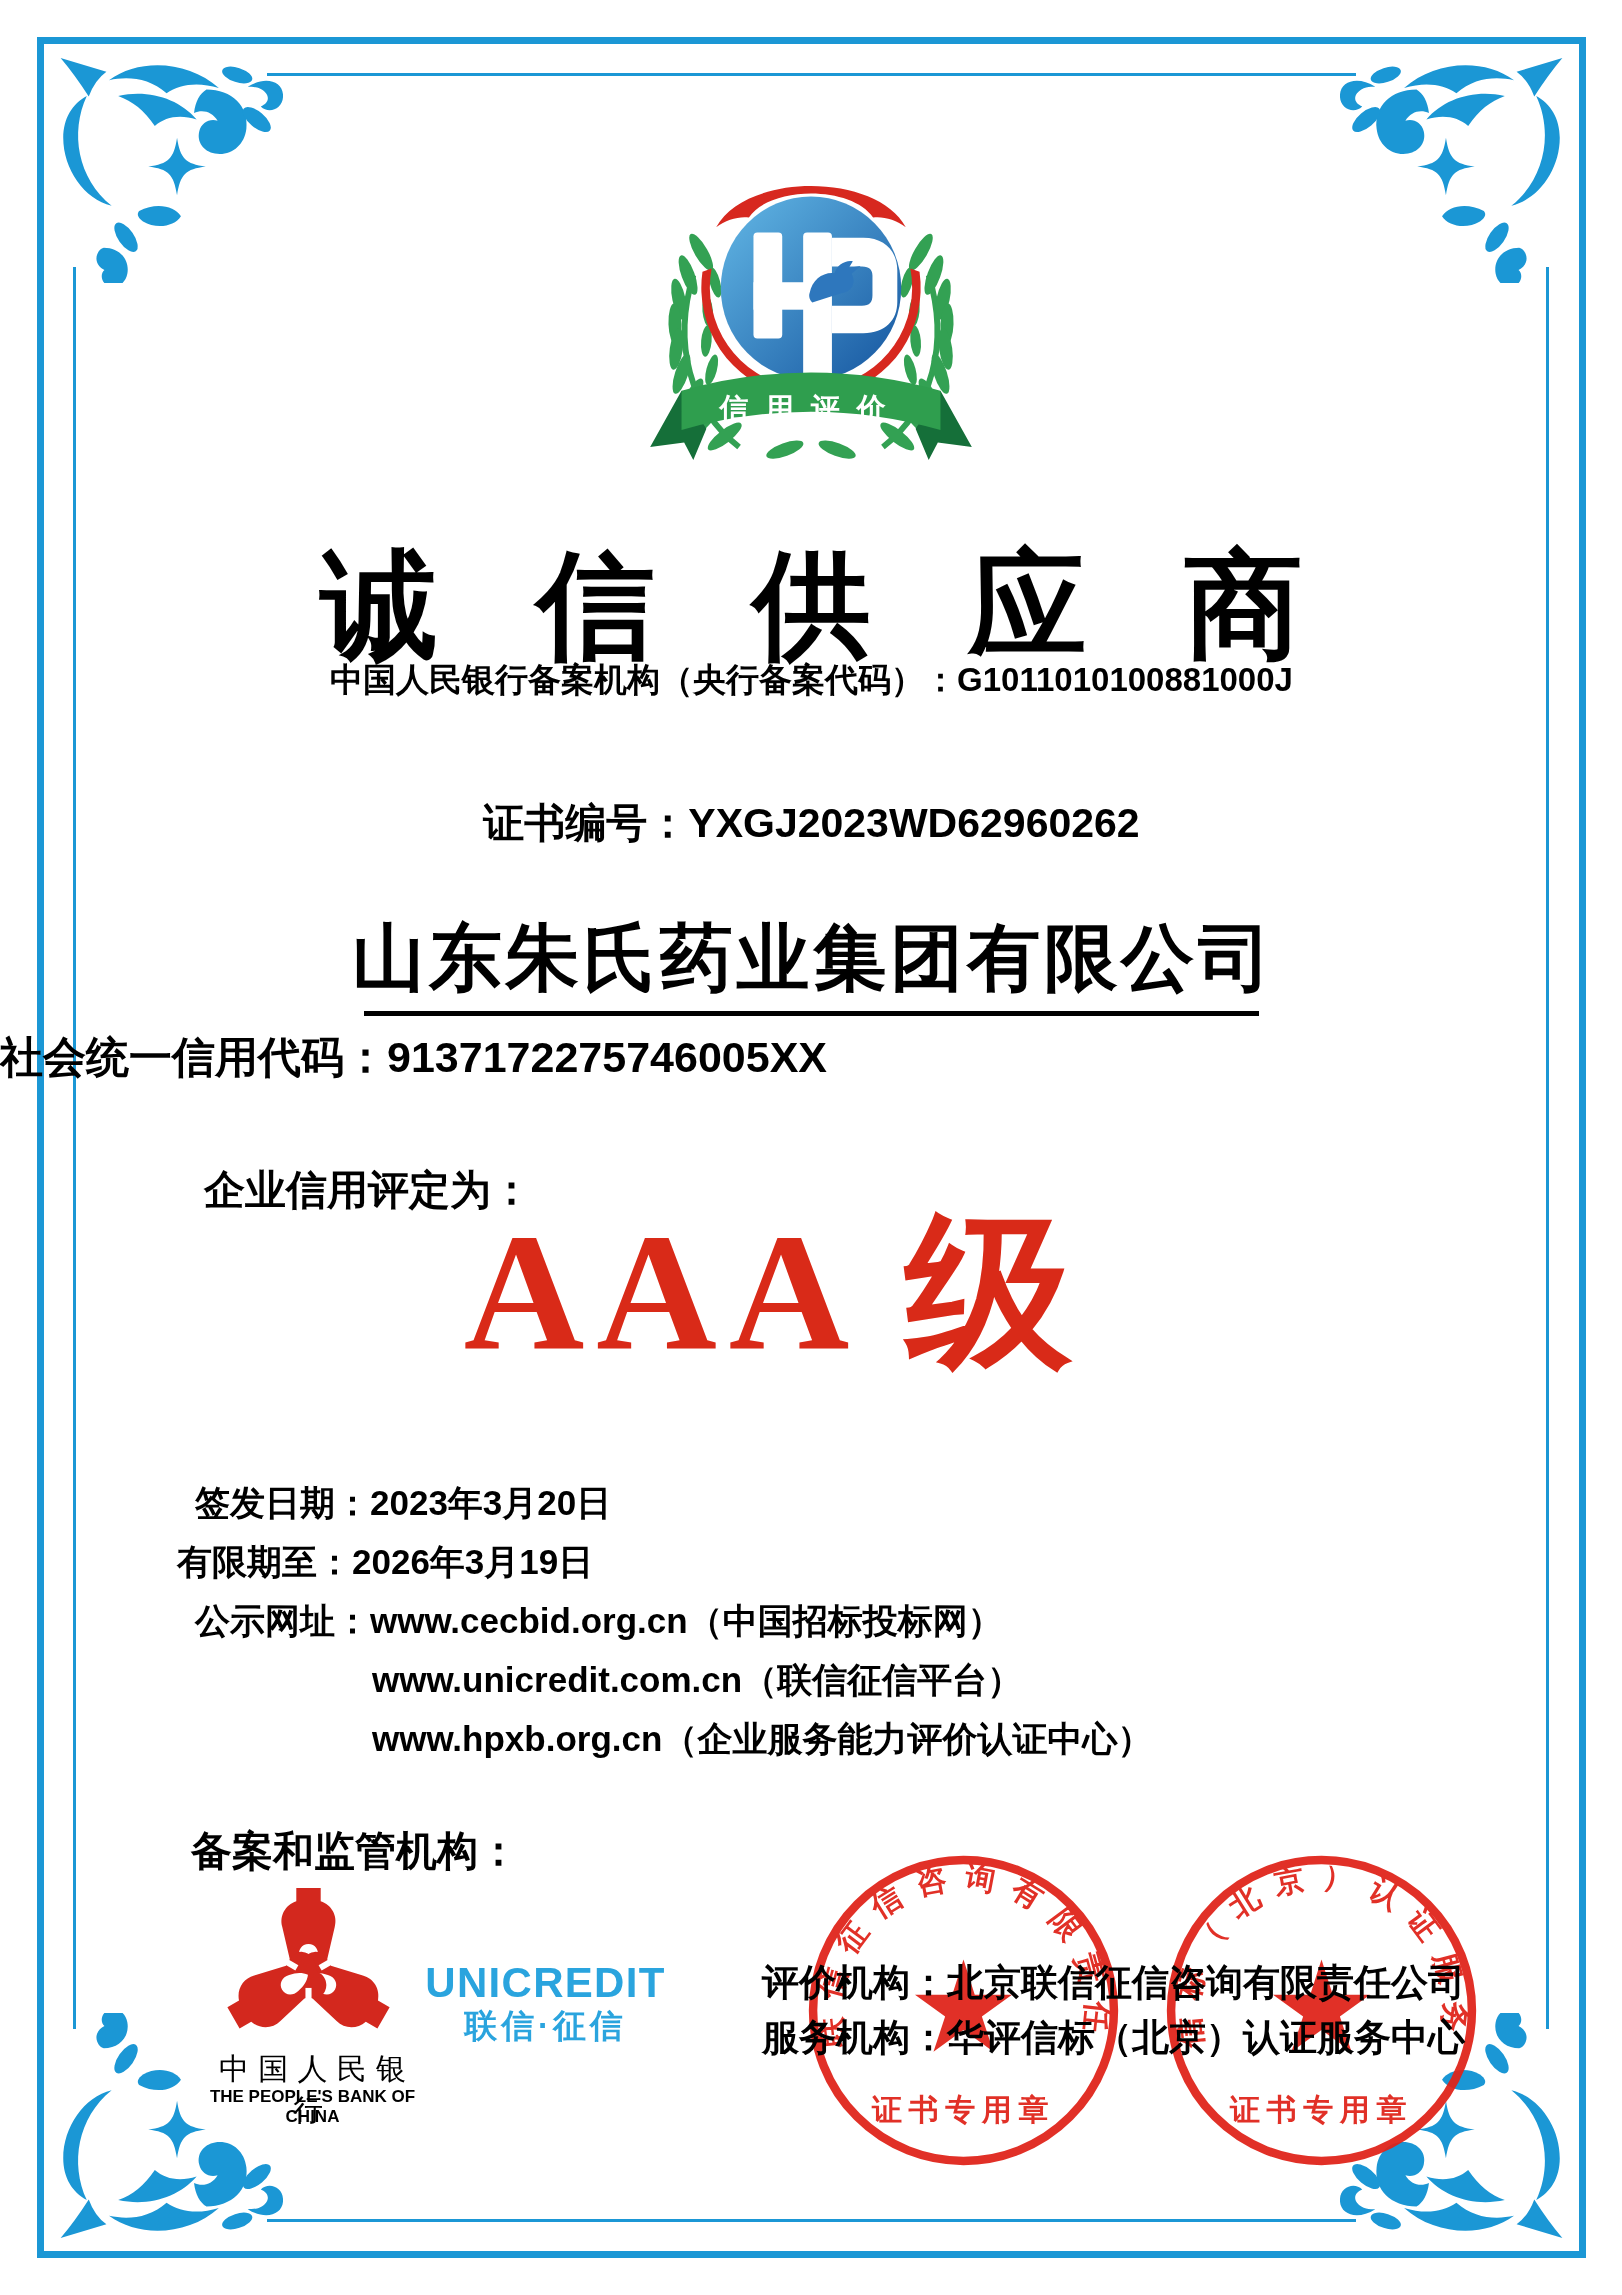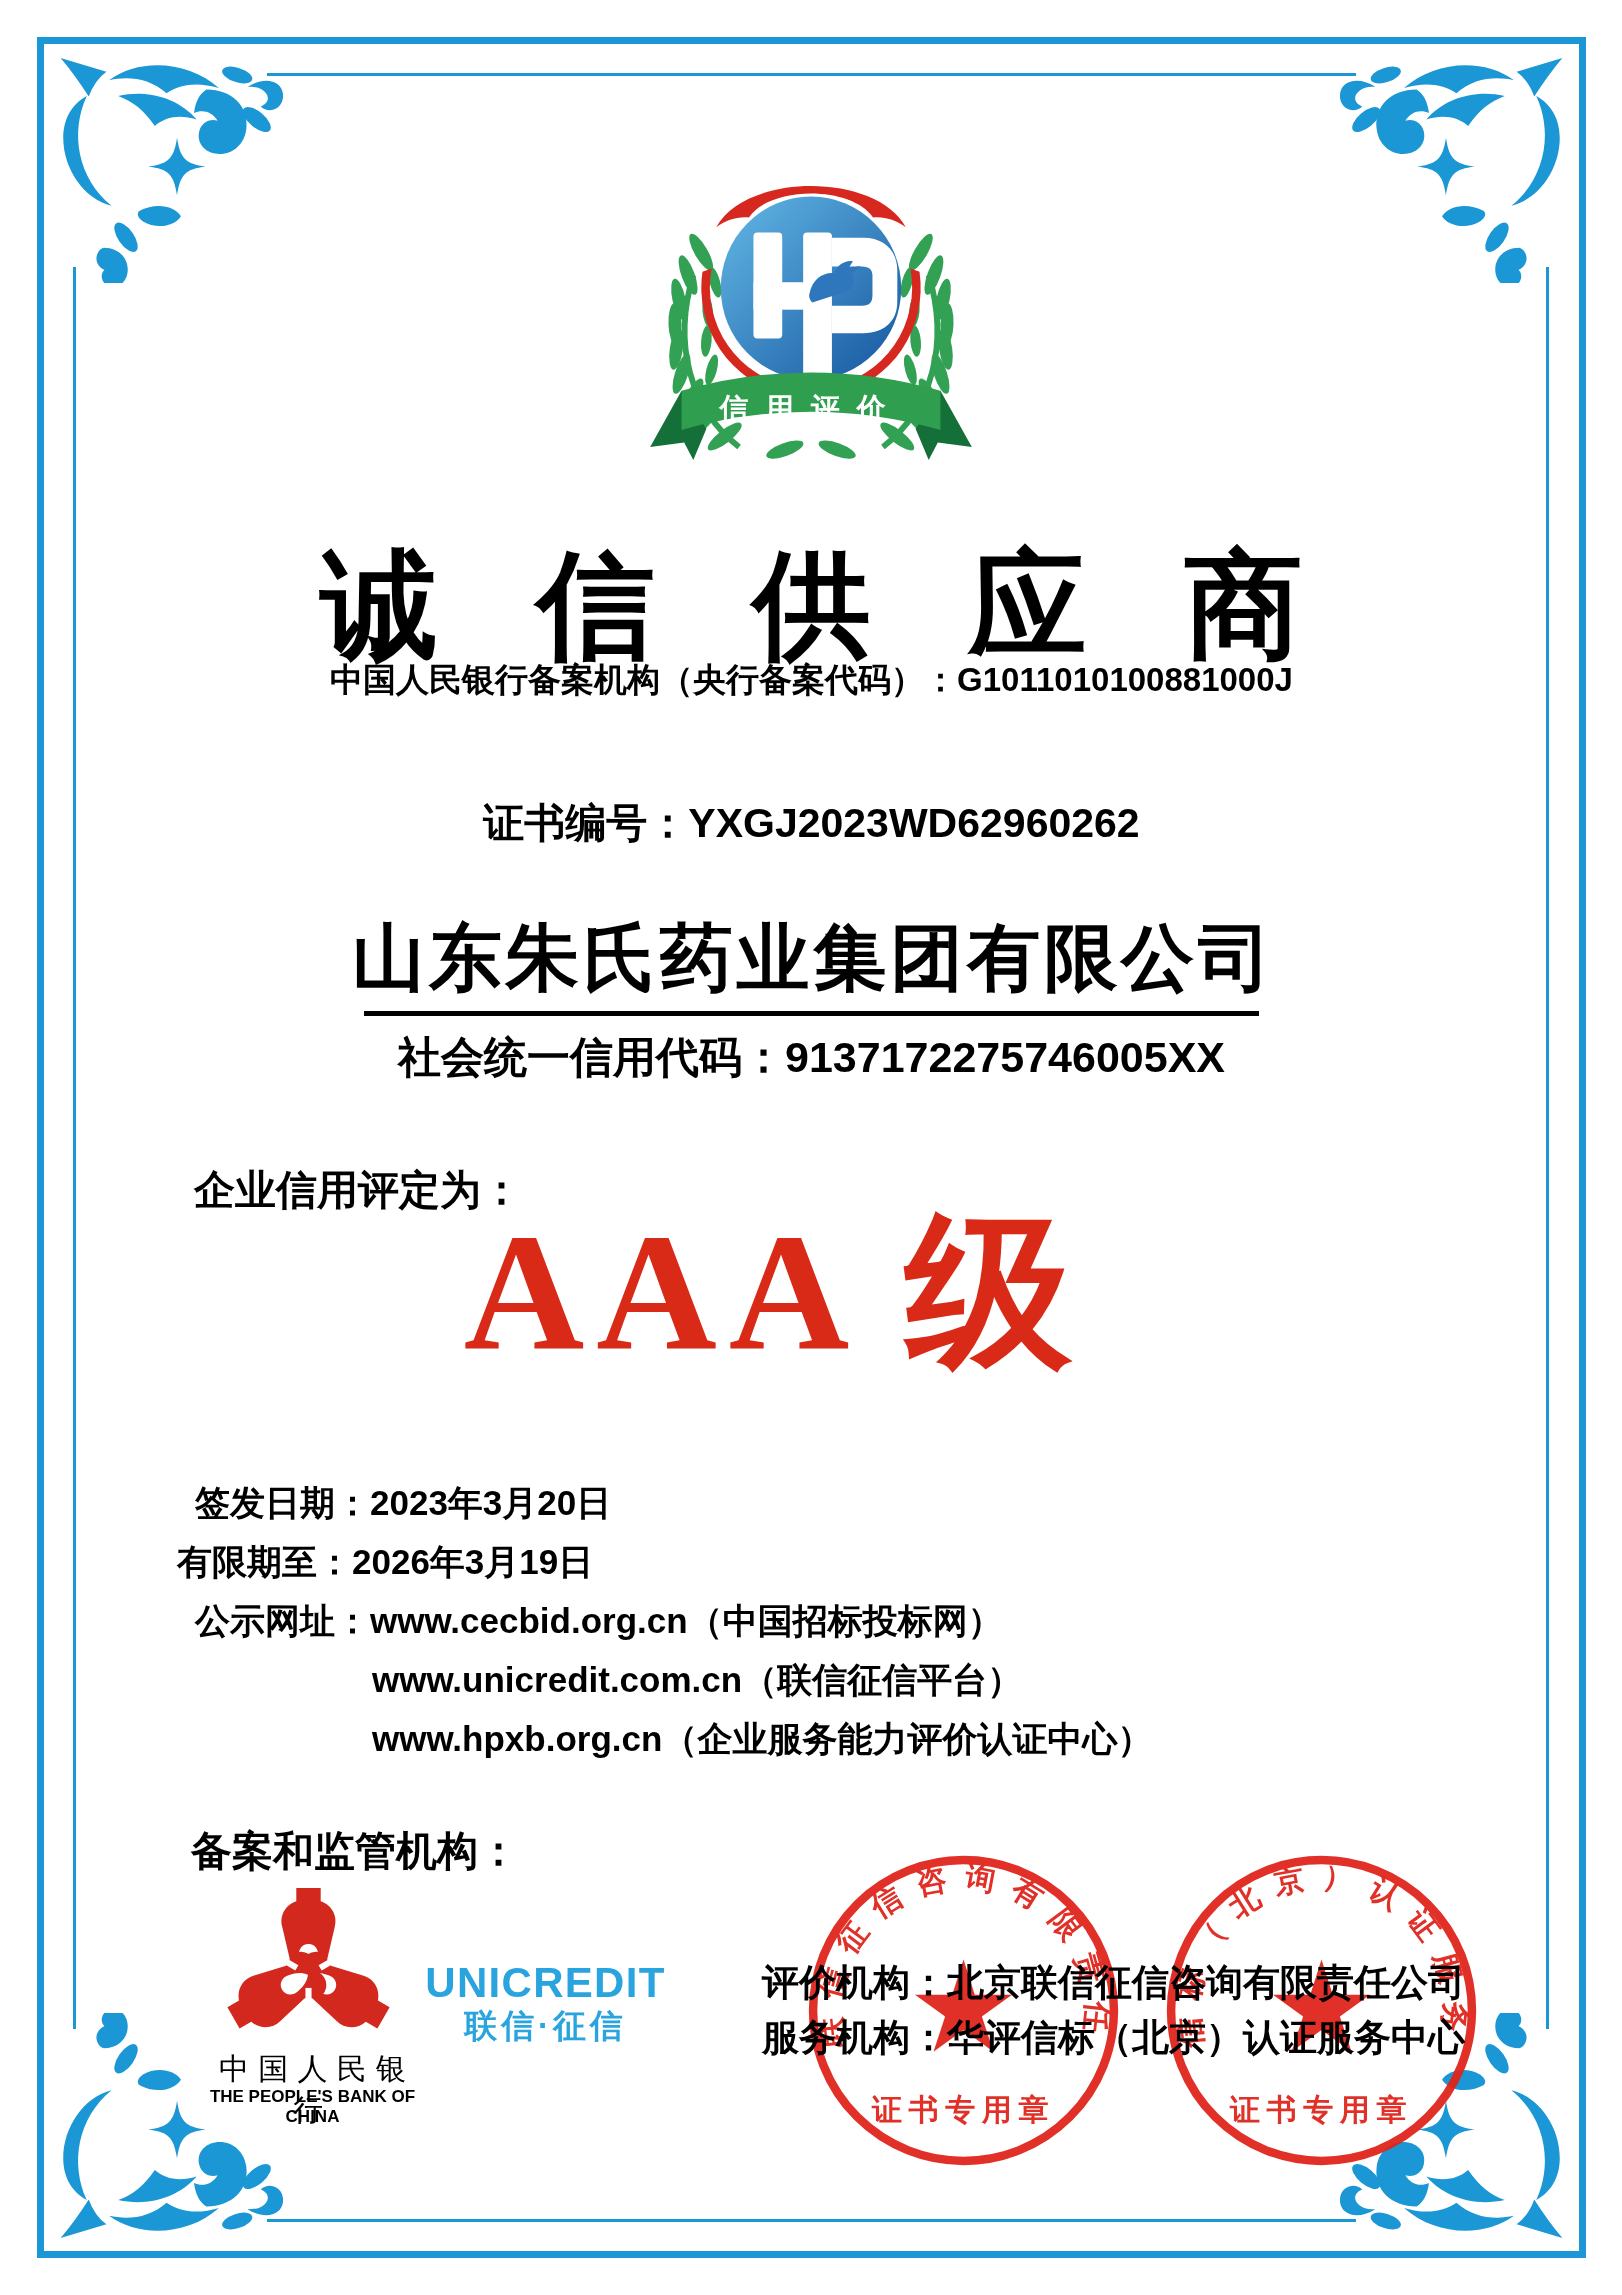--- a/index.html
+++ b/index.html
@@ -24,22 +24,22 @@
   
   .title{
     position:absolute;left:0;top:544px;width:1623px;text-align:center;
     font-size:118px;line-height:1.05;font-weight:900;letter-spacing:98px;text-indent:98px;
     font-family:"Liberation Sans", sans-serif;
   }
   .subtitle{position:absolute;left:0;top:658px;width:1623px;text-align:center;font-size:33px;font-weight:bold;}
   .certnum{position:absolute;left:0;top:796px;width:1623px;text-align:center;font-size:41px;font-weight:bold;}
   .company{position:absolute;left:0;top:910px;width:1623px;text-align:center;font-size:73px;font-weight:900;letter-spacing:3.9px;text-indent:3.9px;}
   .company-underline{position:absolute;left:364px;top:1011px;width:895px;height:5.2px;background:#000;}
-  .creditcode{position:absolute;left:0;top:1029px;width:1623px;text-align:center;font-size:43px;font-weight:bold;}
-  .rating-label{position:absolute;left:194px;top:1163px;font-size:41px;font-weight:bold;font-family:"Liberation Serif", serif;}
+  .creditcode{position:absolute;left:0;top:1029px;width:1623px;text-align:left;font-size:43px;font-weight:bold;}
+  .rating-label{position:absolute;left:204px;top:1163px;font-size:41px;font-weight:bold;font-family:"Liberation Serif", serif;}
   .rating{
     position:absolute;left:12px;top:1209px;width:1524px;text-align:center;color:#d92a18;
     font-size:167px;line-height:1;font-weight:bold;letter-spacing:11.8px;font-family:"Liberation Serif", serif;
   }
   
   .detail{position:absolute;font-size:35px;font-weight:bold;white-space:nowrap;}
   .d1{left:195px;top:1480px;}
   .d2{left:177px;top:1539px;}
   .d3{left:195px;top:1598px;}
   .d4{left:372px;top:1657px;}

